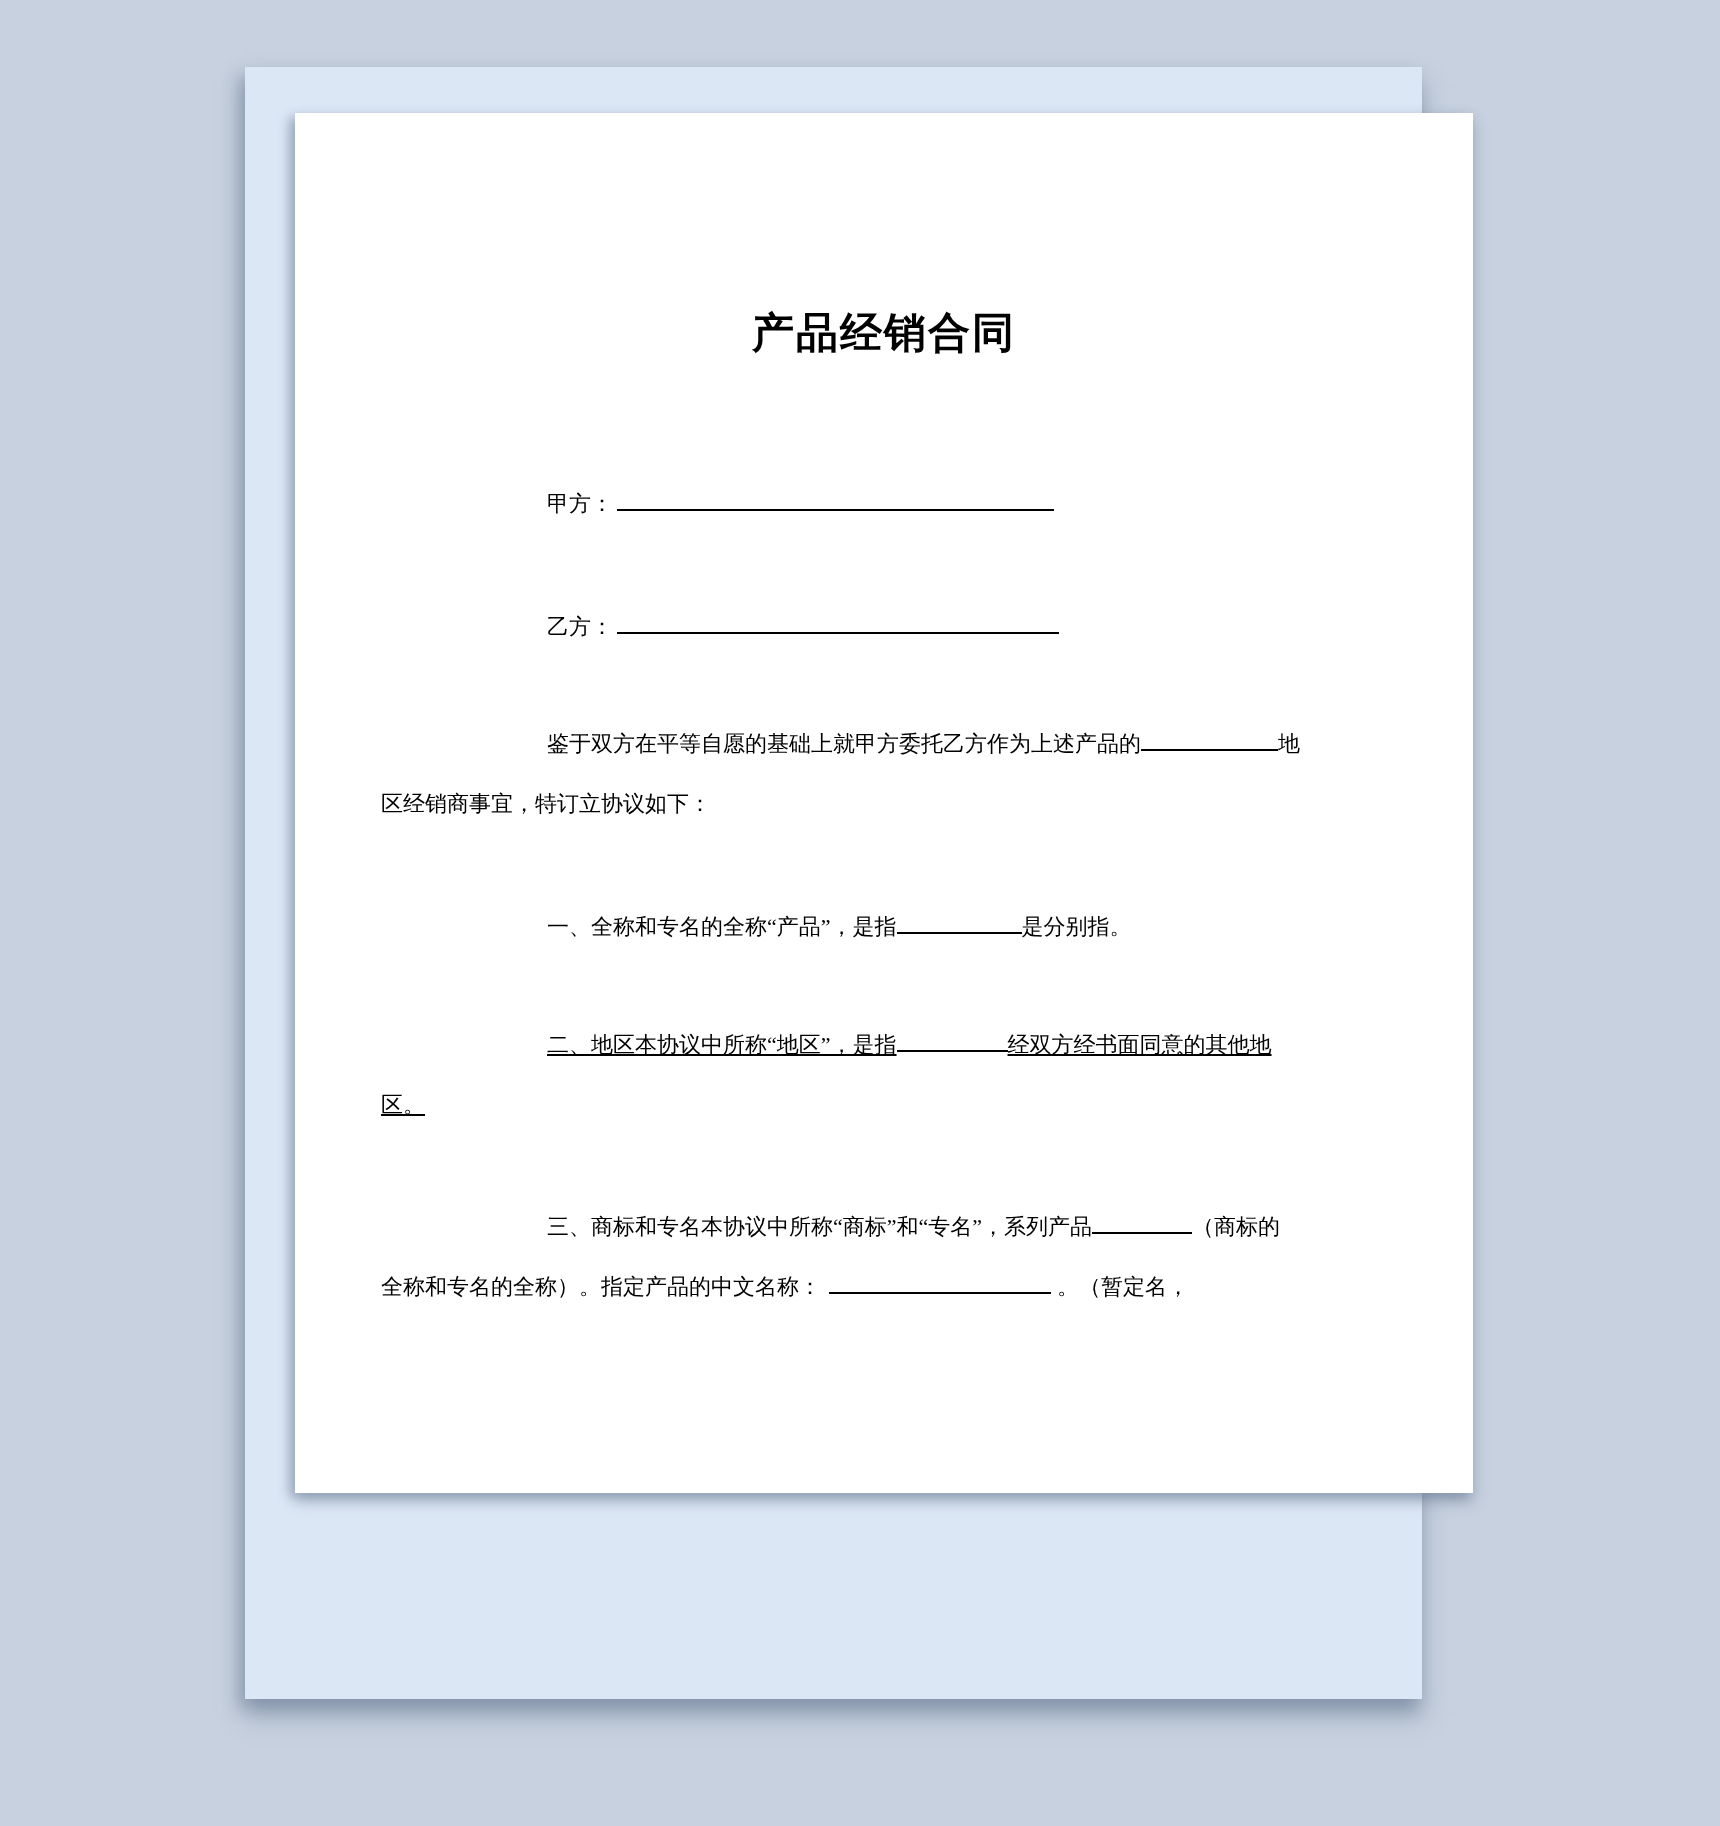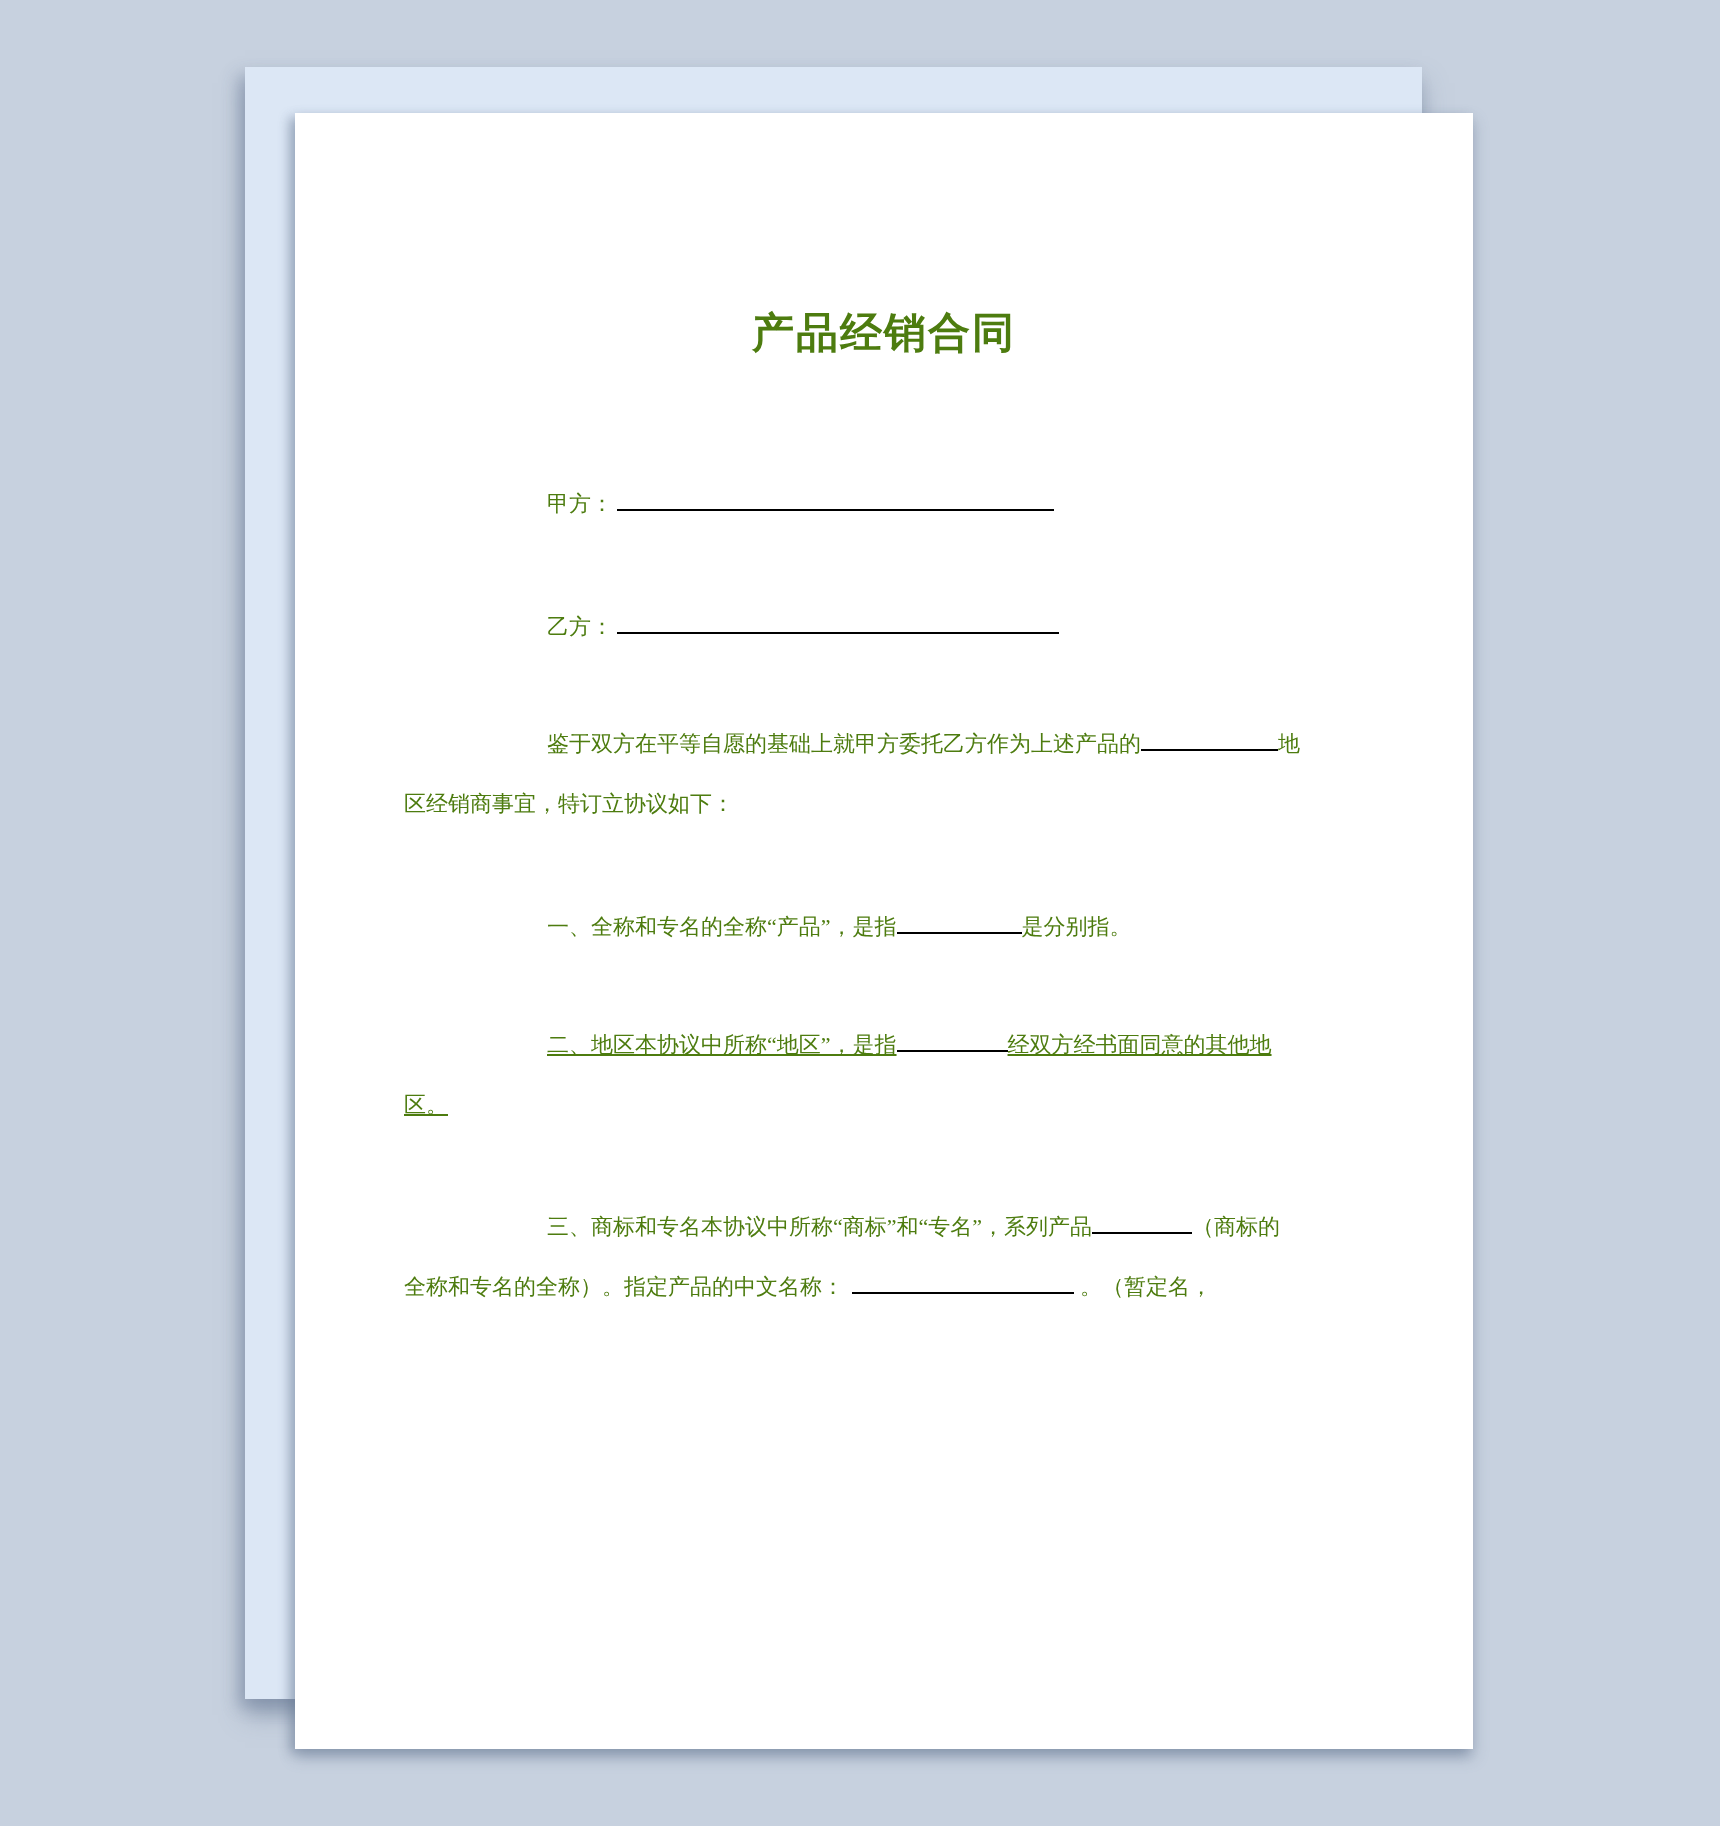--- a/index.html
+++ b/index.html
@@ -15,38 +15,38 @@
   .page-back {
     position: absolute;
     left: 245px; top: 67px;
     width: 1177px; height: 1632px;
     background: #dce7f5;
     box-shadow: -7px 8px 14px rgba(100,118,145,0.35), 0 16px 22px rgba(100,118,145,0.5);
   }
   .page-front {
     position: absolute;
     left: 295px; top: 113px;
-    width: 1178px; height: 1636px;
+    width: 1178px; height: 1380px;
     background: #ffffff;
     box-shadow: -6px 4px 10px rgba(100,118,145,0.38), 0 8px 14px rgba(100,118,145,0.45);
-    color: #4d7c0f;
+    color: #000000;
     font-size: 22px;
   }
   .doc-title {
     margin-top: 194px;
     line-height: 52px;
     text-align: center;
     font-family: "Liberation Sans", "DejaVu Sans", sans-serif;
     font-weight: bold;
     font-size: 42px;
     letter-spacing: 2px;
     white-space: nowrap;
   }
   .line {
-    margin-left: 109px;
+    margin-left: 86px;
     margin-right: 20px;
     line-height: 60px;
     height: 60px;
     white-space: nowrap;
   }
   .indent { margin-left: 252px; }
   .mt-party-a { margin-top: 115px; }
   .mt-party-b { margin-top: 63px; font-family: Liberation Serif, serif; }
   .mt-preamble { margin-top: 57px; }
   .mt-heading { margin-top: 57px; }

